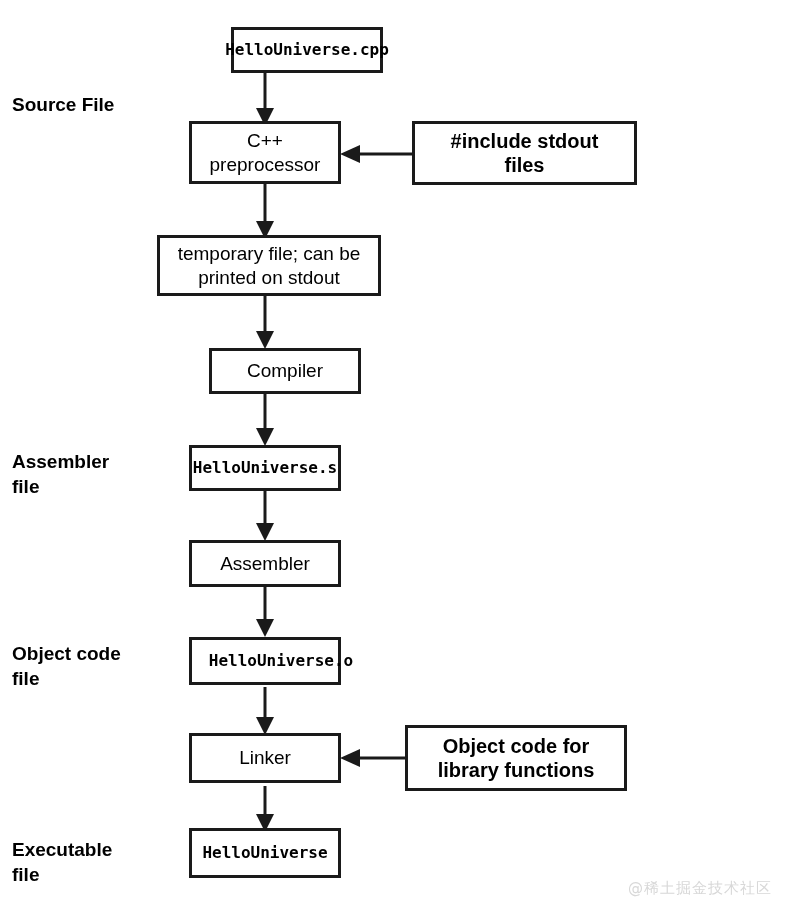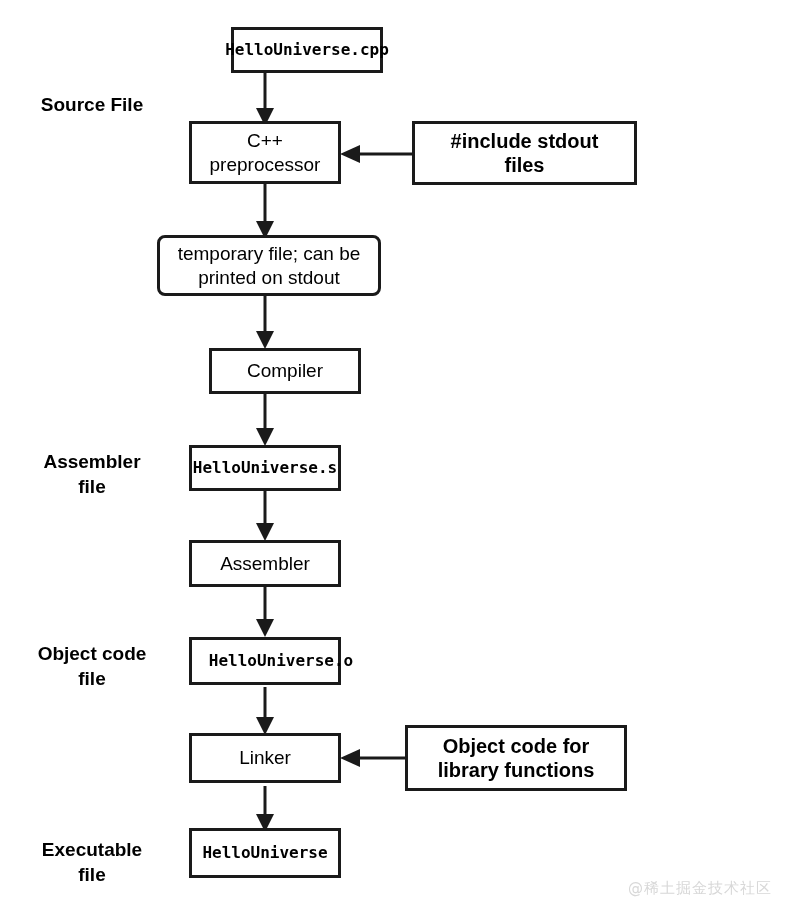--- a/index.html
+++ b/index.html
@@ -44,21 +44,21 @@
     font-family: "Liberation Sans", sans-serif;
     font-size: 20px;
     font-weight: 700;
   }
   .stage-label {
     position: absolute;
     font-family: "Liberation Sans", sans-serif;
     font-size: 19px;
     font-weight: 700;
     color: #000000;
-    text-align: center;
+    text-align: left;
     line-height: 1.3;
     white-space: pre-line;
   }
   .connector {
     position: absolute;
     pointer-events: none;
   }
   .watermark {
     position: absolute;
     right: 14px;
@@ -142,21 +142,21 @@
 file</div>
 
   <div class="stage-label" style="left:12px; top:838px; width:160px;">Executable
 file</div>
 
   <div class="box mono" style="left:189px; top:27px; width:152px; height:46px;margin-left:42px;">HelloUniverse.cpp</div>
 
   <div class="box sans" style="left:189px; top:121px; width:152px; height:63px; white-space:pre-line;">C++
 preprocessor</div>
 
-  <div class="box sans" style="left:157px; top:235px; width:224px; height:61px; white-space:pre-line;border-radius:8px;">temporary file; can be
+  <div class="box sans" style="left:157px; top:235px; width:224px; height:61px; white-space:pre-line;">temporary file; can be
 printed on stdout</div>
 
   <div class="box sans" style="left:189px; top:348px; width:152px; height:46px;margin-left:20px;">Compiler</div>
 
   <div class="box mono" style="left:189px; top:445px; width:152px; height:46px;">HelloUniverse.s</div>
 
   <div class="box sans" style="left:189px; top:540px; width:152px; height:47px;">Assembler</div>
 
   <div class="box mono" style="left:189px; top:637px; width:152px; height:48px;padding-left:32px;">HelloUniverse.o</div>
 

